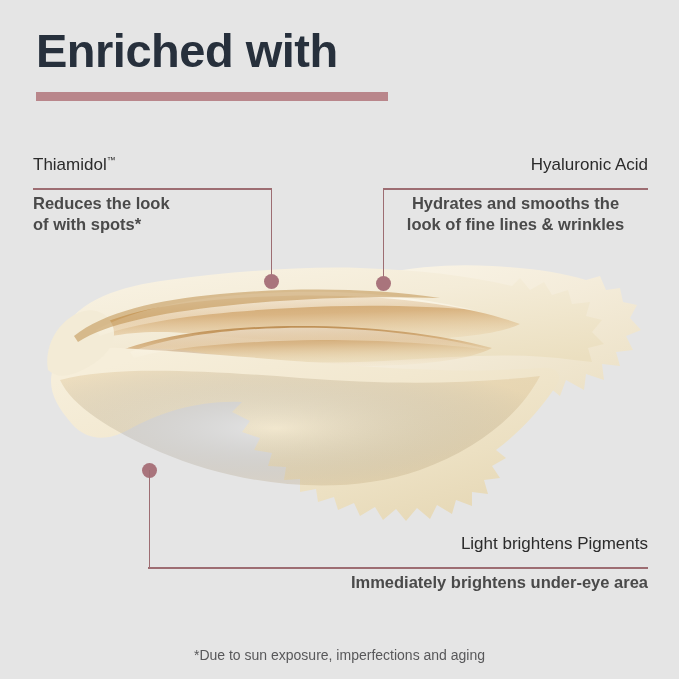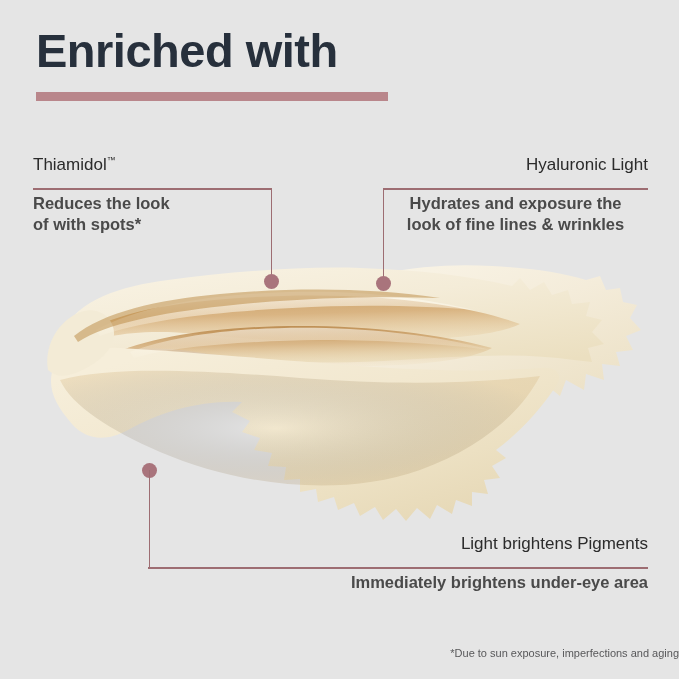--- a/index.html
+++ b/index.html
@@ -80,22 +80,22 @@
     border-radius: 50%;
     background: #a9747c;
   }
 
   
   .footnote {
     position: absolute;
     left: 0;
     top: 647px;
     width: 679px;
-    text-align: right;
-    font-size: 11px;
+    text-align: center;
+    font-size: 14px;
     color: #58585a;
     white-space: nowrap;
   }
 
   
   #swatch {
     position: absolute;
     left: 0;
     top: 0;
     width: 679px;
@@ -244,25 +244,25 @@
   </div>
   <div class="rule-h" style="left:33px; top:188px; width:239px;"></div>
   <div class="callout-body" style="left:33px; top:193px;">
     <div>Reduces the look</div>
     <div>of with spots*</div>
   </div>
   <div class="rule-v" style="left:270.5px; top:188px; height:94px;"></div>
   <div class="dot" style="left:264px; top:274px;"></div>
 
   <div class="callout-head" style="right:31px; top:155px; text-align:right;">
-    <span>Hyaluronic Light</span>
+    <span>Hyaluronic Acid</span>
   </div>
   <div class="rule-h" style="left:383px; top:188px; width:265px;"></div>
   <div class="callout-body" style="left:383px; top:193px; width:265px; text-align:center;">
-    <div>Hydrates and exposure the</div>
+    <div>Hydrates and smooths the</div>
     <div>look of fine lines &amp; wrinkles</div>
   </div>
   <div class="rule-v" style="left:382.5px; top:188px; height:96px;"></div>
   <div class="dot" style="left:376px; top:276px;"></div>
 
   <div class="dot" style="left:142px; top:463px;"></div>
   <div class="rule-v" style="left:148.5px; top:470px; height:98px;"></div>
   <div class="rule-h" style="left:148px; top:567px; width:500px;"></div>
   <div class="callout-head" style="right:31px; top:534px; text-align:right;">
     <span>Light brightens Pigments</span>

